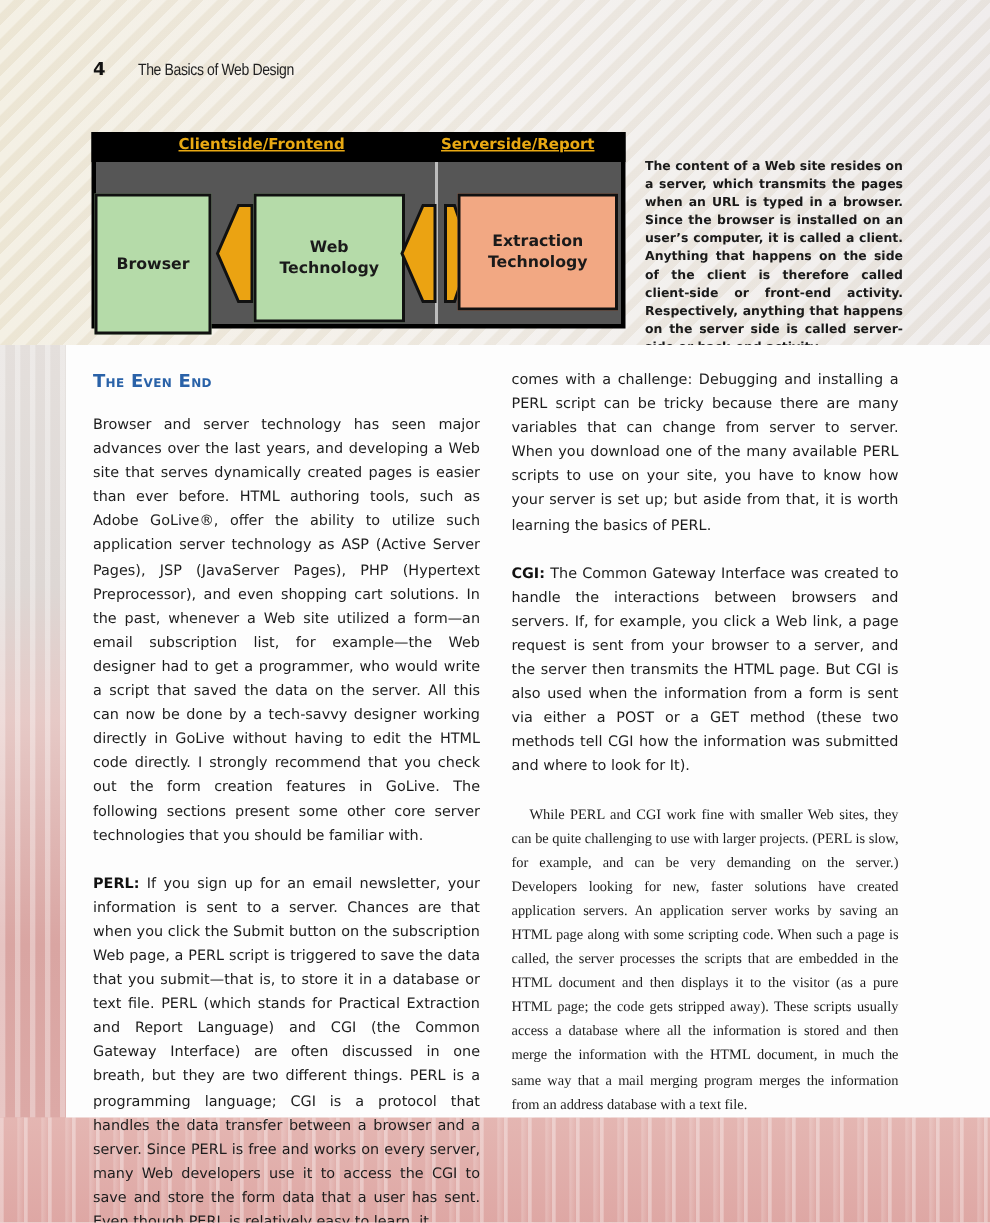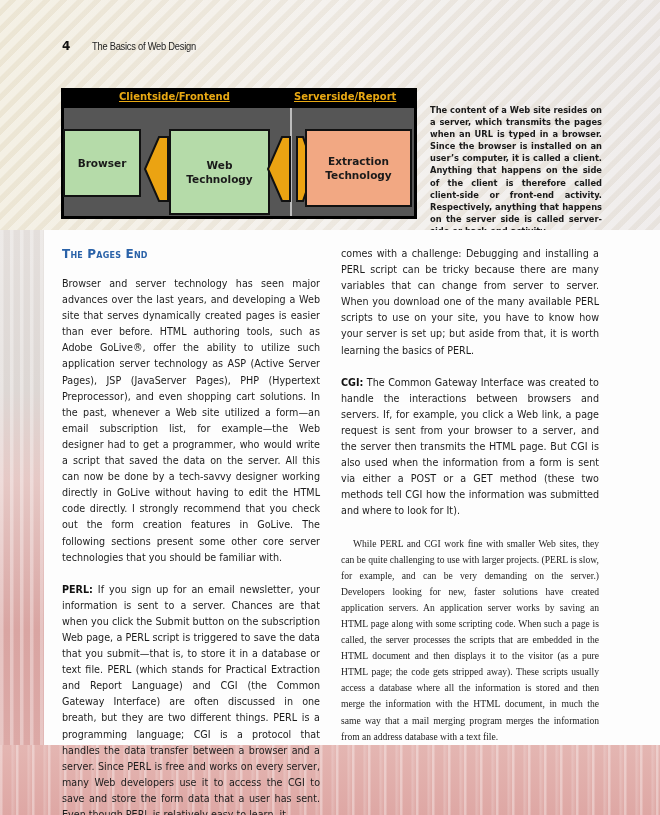--- a/index.html
+++ b/index.html
@@ -119,21 +119,21 @@
 </div>
 
 <div class="diagram">
   <div class="diagram-head">
     <span class="diagram-label" style="left:58px;">Clientside/Frontend</span>
     <span class="diagram-label" style="left:233px;">Serverside/Report</span>
   </div>
   <div class="diagram-body"></div>
   <div class="divider"></div>
 
-  <div class="box green" style="left:2px; top:41px; width:78px; height:68px;">
+  <div class="box green" style="left:2px; top:41px; width:78px; height:94px;">
     <span>Browser</span>
   </div>
 
   <svg class="connector" style="left:80px; top:48px;" width="48" height="66" viewBox="0 0 48 66">
     <polygon points="17,1 16,1 4,33 16,65 17,65 17,65" fill="none"></polygon>
     <polygon points="18,1 27,1 27,65 18,65 4,33" fill="#eba312" stroke="#111" stroke-width="2"></polygon>
     <polygon points="30,1 36,1 46,33 36,65 30,65" fill="#eba312" stroke="#111" stroke-width="2"></polygon>
   </svg>
 
   <div class="box green" style="left:108px; top:41px; width:101px; height:86px;">
@@ -154,21 +154,21 @@
       <div>Technology</div>
     </div>
   </div>
 </div>
 
 <div class="caption">The content of a Web site resides on a server, which transmits the pages when an URL is typed in a browser. Since the browser is installed on an user’s computer, it is called a client. Anything that happens on the side of the client is therefore called client-side or front-end activity. Respectively, anything that happens on the server side is called server-side or back-end activity.</div>
 
 <div class="panel"></div>
 
 <div class="col left">
-  <div class="section-title">The Pages End</div>
+  <div class="section-title">The Even End</div>
   <p>Browser and server technology has seen major advances over the last years, and developing a Web site that serves dynamically created pages is easier than ever before. HTML authoring tools, such as Adobe GoLive®, offer the ability to utilize such application server technology as ASP (Active Server Pages), JSP (JavaServer Pages), PHP (Hypertext Preprocessor), and even shopping cart solutions. In the past, whenever a Web site utilized a form—an email subscription list, for example—the Web designer had to get a programmer, who would write a script that saved the data on the server. All this can now be done by a tech-savvy designer working directly in GoLive without having to edit the HTML code directly. I strongly recommend that you check out the form creation features in GoLive. The following sections present some other core server technologies that you should be familiar with.</p>
   <p><span class="lead">PERL:</span><span> If you sign up for an email newsletter, your information is sent to a server. Chances are that when you click the Submit button on the subscription Web page, a PERL script is triggered to save the data that you submit—that is, to store it in a database or text file. PERL (which stands for Practical Extraction and Report Language) and CGI (the Common Gateway Interface) are often discussed in one breath, but they are two different things. PERL is a programming language; CGI is a protocol that handles the data transfer between a browser and a server. Since PERL is free and works on every server, many Web developers use it to access the CGI to save and store the form data that a user has sent. Even though PERL is relatively easy to learn, it</span></p>
 </div>
 
 <div class="col right">
   <p>comes with a challenge: Debugging and installing a PERL script can be tricky because there are many variables that can change from server to server. When you download one of the many available PERL scripts to use on your site, you have to know how your server is set up; but aside from that, it is worth learning the basics of PERL.</p>
   <p><span class="lead">CGI:</span><span> The Common Gateway Interface was created to handle the interactions between browsers and servers. If, for example, you click a Web link, a page request is sent from your browser to a server, and the server then transmits the HTML page. But CGI is also used when the information from a form is sent via either a POST or a GET method (these two methods tell CGI how the information was submitted and where to look for It).</span></p>
   <p class="indent">While PERL and CGI work fine with smaller Web sites, they can be quite challenging to use with larger projects. (PERL is slow, for example, and can be very demanding on the server.) Developers looking for new, faster solutions have created application servers. An application server works by saving an HTML page along with some scripting code. When such a page is called, the server processes the scripts that are embedded in the HTML document and then displays it to the visitor (as a pure HTML page; the code gets stripped away). These scripts usually access a database where all the information is stored and then merge the information with the HTML document, in much the same way that a mail merging program merges the information from an address database with a text file.</p>
 </div>
 

